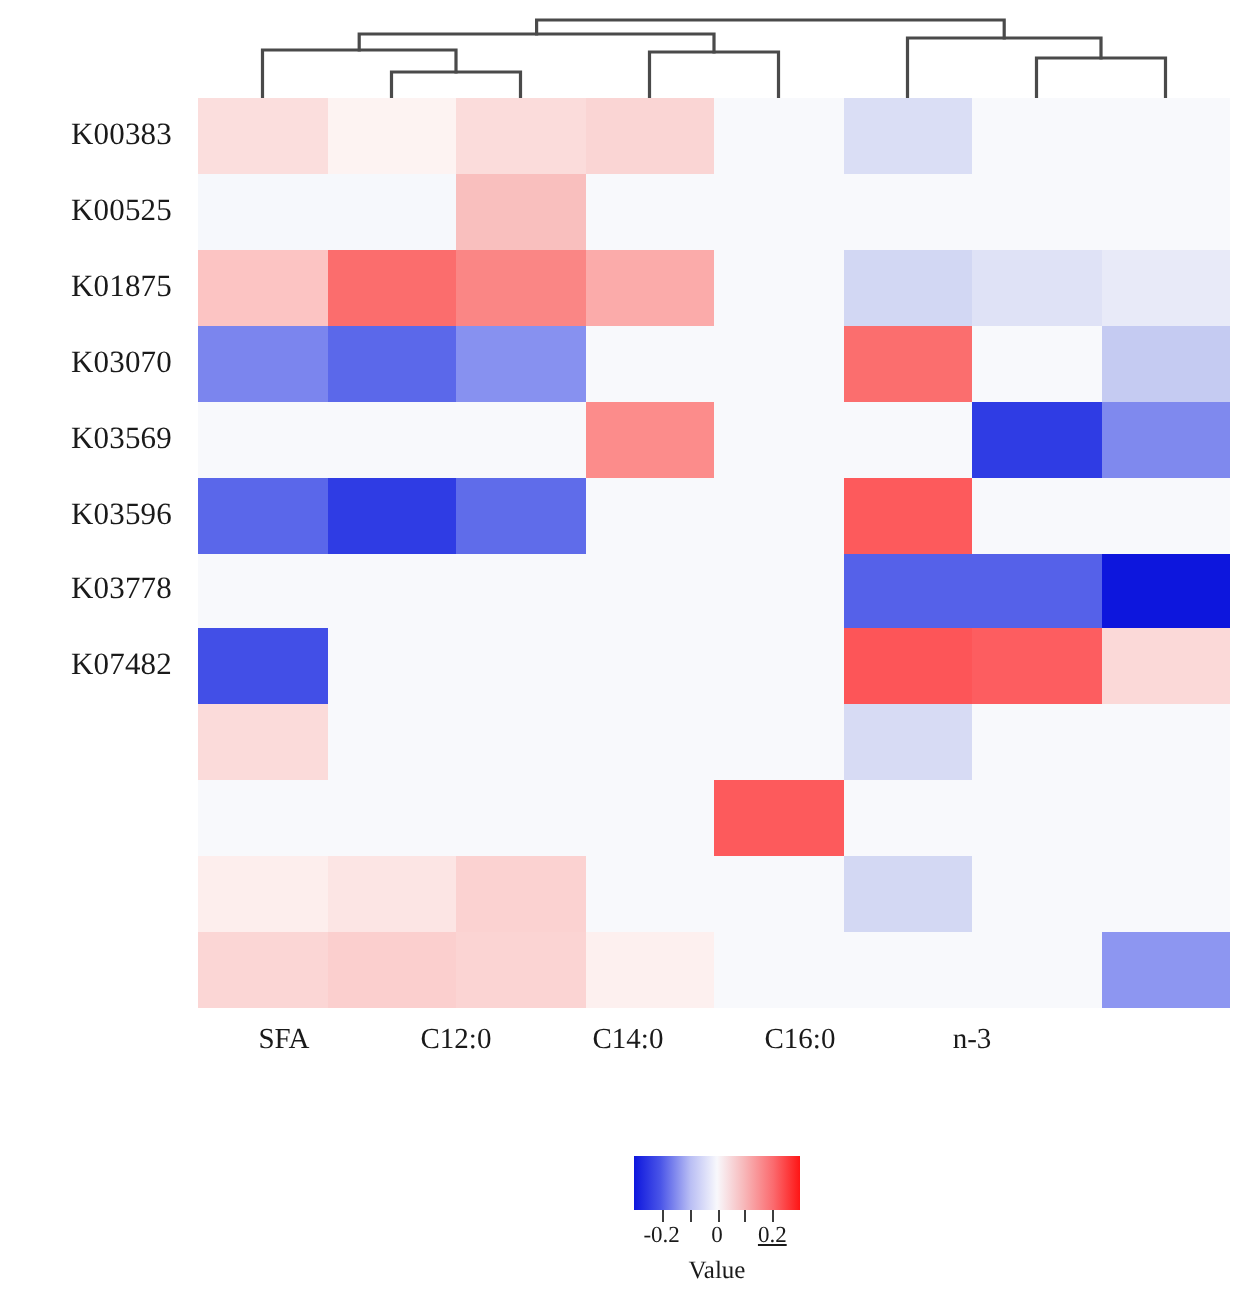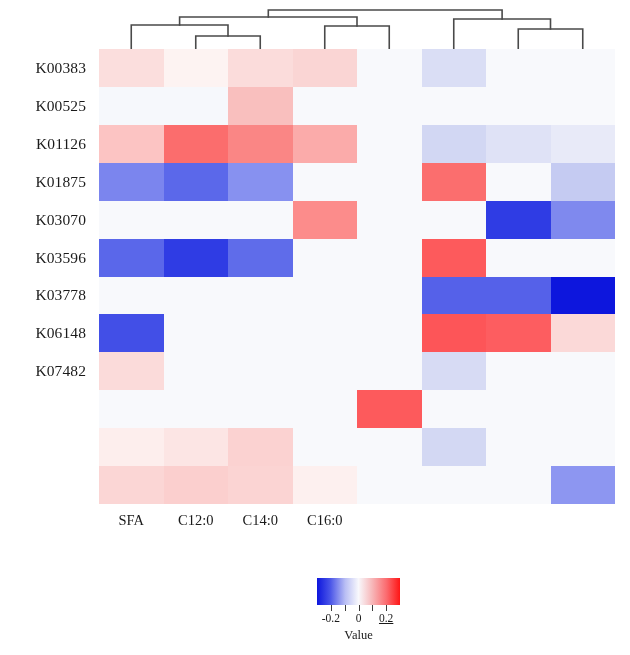--- a/index.html
+++ b/index.html
@@ -27,21 +27,21 @@
   
   #rowlabels{position:absolute;left:0px;top:45px;width:93px;height:455px;
     display:grid;grid-template-rows:repeat(12,1fr);}
   .rowlab{
     display:flex;align-items:center;justify-content:flex-end;
     padding-right:7px;font-size:15.5px;letter-spacing:.1px;white-space:nowrap;
   }
 
   
   #collabels{position:absolute;left:99px;top:503px;width:516px;height:26px;
-    display:grid;grid-template-columns:repeat(8,1fr);font-family:Liberation Serif, serif;}
+    display:grid;grid-template-columns:repeat(6,1fr);font-family:Liberation Serif, serif;}
   .collab{
     display:flex;align-items:center;justify-content:center;
     font-size:14.5px;white-space:nowrap;
   }
 
   
   #legend{position:absolute;left:300px;top:572px;width:160px;height:70px;}
   #cbar{
     position:absolute;left:17px;top:2px;width:83px;height:27px;
     background:linear-gradient(to right,#0d16dd 0%,#4a55e8 16%,#b9bef4 34%,#f8f8fc 50%,#f7b9bb 66%,#fb6a6e 84%,#fe1515 100%);
@@ -74,26 +74,25 @@
         <path d="M354.75,43 L354.75,13 L451.5,13 L451.5,23"></path>
 
         <path d="M169.3,11 L169.3,4 L403.1,4 L403.1,13"></path>
       </g>
     </svg>
   </div>
 
   <div id="rowlabels">
     <div class="rowlab">K00383</div>
     <div class="rowlab">K00525</div>
-    <div class="rowlab">K01126</div>
     <div class="rowlab">K01875</div>
     <div class="rowlab">K03070</div>
+    <div class="rowlab">K03569</div>
     <div class="rowlab">K03596</div>
     <div class="rowlab">K03778</div>
-    <div class="rowlab">K06148</div>
     <div class="rowlab">K07482</div>
   </div>
 
   <div id="grid">
       <div class="cell" style="background: rgb(251, 222, 221);"></div>
       <div class="cell" style="background: rgb(253, 243, 242);"></div>
       <div class="cell" style="background: rgb(251, 220, 219);"></div>
       <div class="cell" style="background: rgb(250, 213, 212);"></div>
       <div class="cell" style="background: rgb(248, 249, 252);"></div>
       <div class="cell" style="background: rgb(218, 222, 245);"></div>
@@ -187,20 +186,21 @@
       <div class="cell" style="background: rgb(248, 249, 252);"></div>
       <div class="cell" style="background: rgb(248, 249, 252);"></div>
       <div class="cell" style="background: rgb(141, 150, 241);"></div>
     </div>
 
   <div id="collabels">
     <div class="collab">SFA</div>
     <div class="collab">C12:0</div>
     <div class="collab">C14:0</div>
     <div class="collab">C16:0</div>
+    <div class="collab">n-3</div>
   </div>
 
   <div id="legend">
     <div id="cbar"></div>
     <div id="ticks">
         <i style="left: 13.8333px;"></i>
         <i style="left: 27.6667px;"></i>
         <i style="left: 41.5px;"></i>
         <i style="left: 55.3333px;"></i>
         <i style="left: 69.1667px;"></i>

